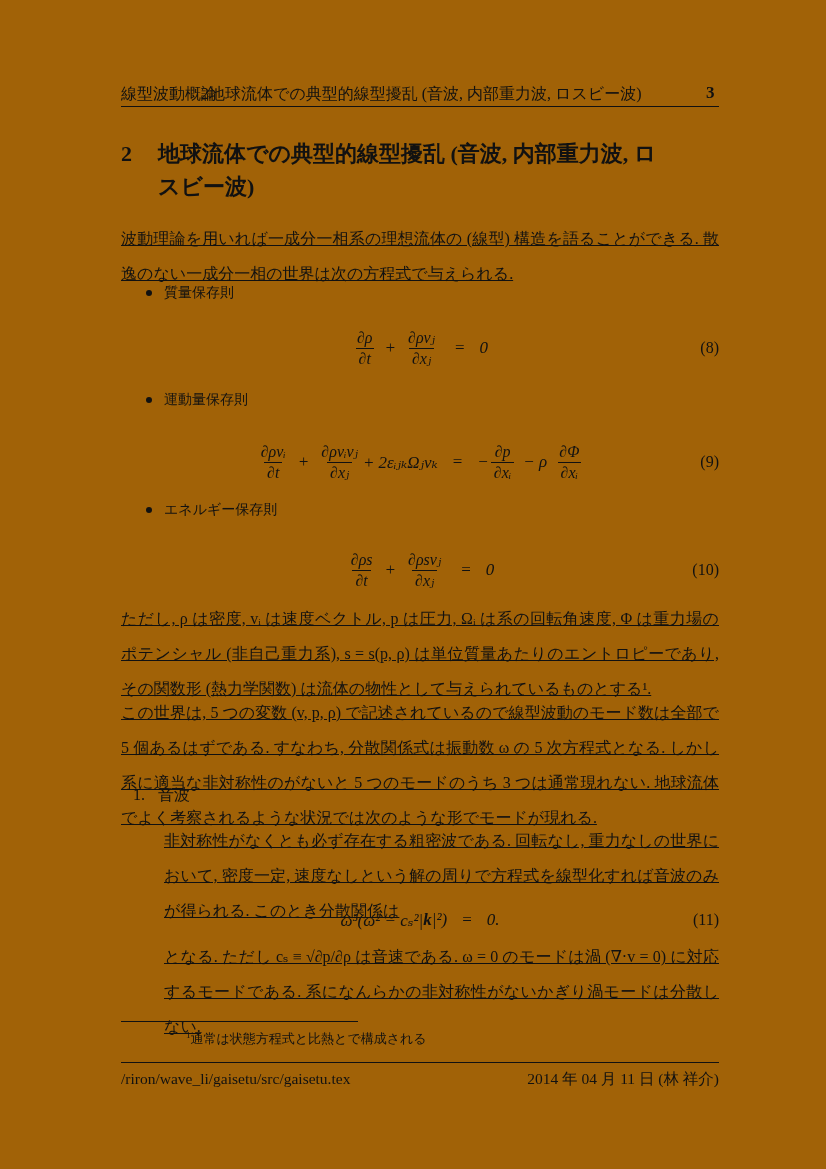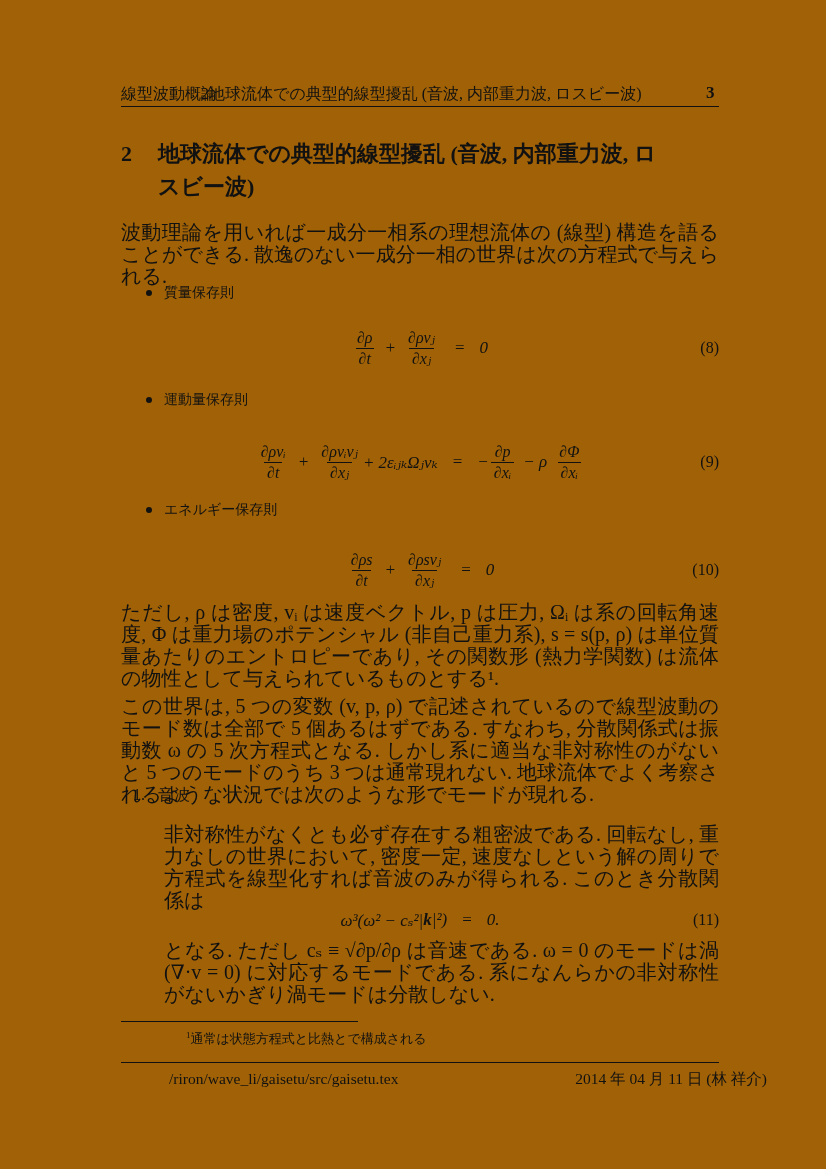--- a/index.html
+++ b/index.html
@@ -16,21 +16,21 @@
   .hdr-page { position:absolute; top:83px; left:706px; font-size:17px; font-weight:bold; }
   .hdr-rule { position:absolute; top:106px; left:121px; width:598px; height:1px; background:#111; }
   
   .sec { position:absolute; top:137px; left:121px; width:605px;
          font-size:22px; font-weight:bold; line-height:33px; }
   .sec-row { display:flex; }
   .sec-num { width:37px; flex:none; }
   .sec-indent { padding-left:37px; }
   
   .para { position:absolute; left:121px; width:598px;
-          font-size:20px; line-height:22px; text-align:justify; }
+          font-size:16px; line-height:35px; text-align:justify;text-decoration:underline; }
   .para-indented { left:164px; width:555px; }
   
   .bullet { position:absolute; left:146px; display:flex; align-items:center;
             font-size:14px; line-height:20px; }
   .dot { width:6px; height:6px; border-radius:50%; background:#111;
          display:inline-block; margin-right:12px; flex:none; }
   
   .enum { position:absolute; left:133px; display:flex; font-size:16px; line-height:20px; }
   .enum-num { width:25px; flex:none; }
   
@@ -49,21 +49,21 @@
   .eq-tag { position:absolute; right:0; top:50%; transform:translateY(-50%);
             font-style:normal; font-size:16px; }
   .h52 { height:52px; } .h56 { height:56px; } .h34 { height:34px;text-align:right; }
   
   .fnote-rule { position:absolute; top:1021px; left:121px; width:237px; height:1px; background:#111; }
   .fnote { position:absolute; top:1026px; left:138px; width:560px; font-size:13px; line-height:18px;margin-left:48px; }
   .fnote sup { font-size:9px; }
   
   .ftr-rule { position:absolute; top:1062px; left:121px; width:598px; height:1px; background:#111; }
   .ftr { position:absolute; top:1068px; left:121px; width:598px;
-         display:flex; justify-content:space-between; font-size:15.5px; line-height:22px;margin-left:48px; }
+         display:flex; justify-content:space-between; font-size:15.5px; line-height:22px; }
 </style>
 </head>
 <body>
 
 <div class="page">
 
   <span class="hdr hdr-left">線型波動概論</span>
   <span class="hdr hdr-center">2地球流体での典型的線型擾乱 (音波, 内部重力波, ロスビー波)</span>
   <span class="hdr-page">3</span>
   <div class="hdr-rule"></div>

